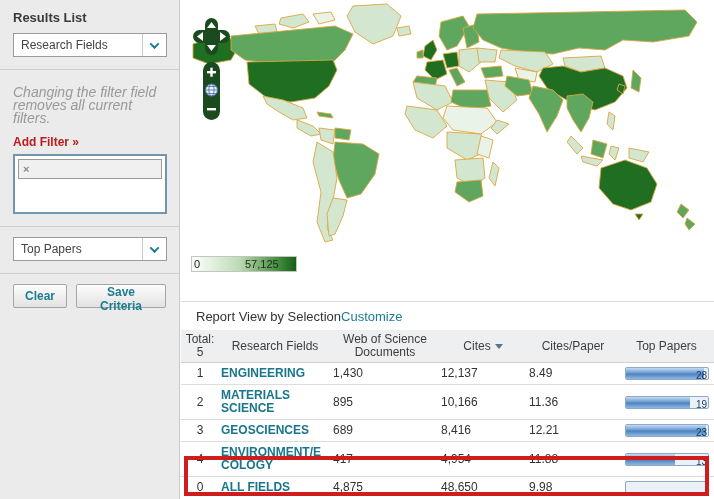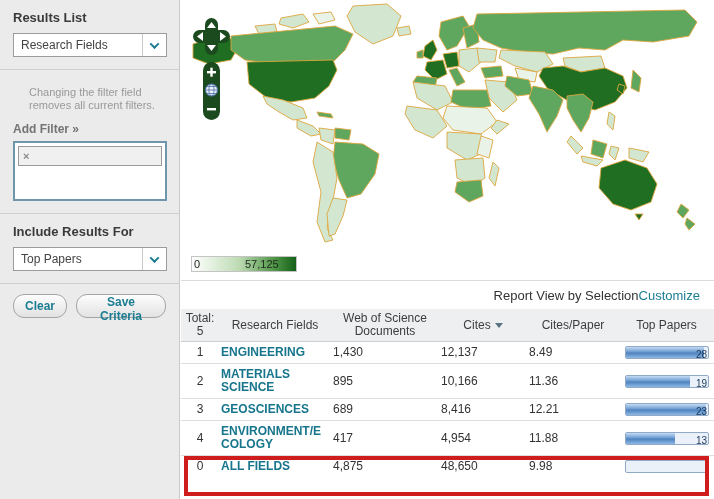--- a/index.html
+++ b/index.html
@@ -16,31 +16,31 @@
   .selectbox { display:flex; align-items:center; justify-content:space-between;
     width:154px; height:24px; background:#fff; border:1px solid #9b9b9b;
     font-size:12px; color:#444; padding-left:7px; cursor:pointer; }
   .selectbox .chev { width:24px; height:22px; border-left:1px solid #c9c9c9;
     display:flex; align-items:center; justify-content:center; }
   .chev i { display:block; width:7px; height:7px; border-right:2px solid #1b7d91;
     border-bottom:2px solid #1b7d91; transform:rotate(45deg) translate(-1px,-1px); }
   .help-badge { display:inline-block; width:14px; height:14px; border-radius:50%;
     background:#2b7bc0; color:#fff; font-size:10px; font-weight:bold; text-align:center;
     line-height:14px; margin-left:4px; vertical-align:-2px; cursor:pointer; }
-  .sb-note { font-size:11px; color:#999; line-height:13px; margin:6px 0 7px 16px; }
-  .add-filter { font-size:12px; font-weight:bold; color:#737373; text-decoration:none;
+  .sb-note { font-size:14px; font-style:italic; color:#999; line-height:13px; margin:6px 0 7px 0; }
+  .add-filter { font-size:12px; font-weight:bold; color:#b91c1c; text-decoration:none;
     display:inline-block; margin-bottom:5px; cursor:pointer; }
   .filter-box { width:154px; height:60px; background:#fff; border:2px solid #7096ad; padding:3px; }
   .filter-tag { display:flex; gap:4px; border:1px solid #9a9a9a; background:#f0f0f0;
     padding:3px 4px; font-size:10.5px; font-weight:bold; color:#3d3d3d; line-height:12px;
     text-transform:uppercase; cursor:default; }
   .filter-tag .x { color:#8a8a8a; font-weight:bold; cursor:pointer; font-size:11px; line-height:12px; }
   .btn-row { display:flex; gap:9px; }
   .btn { height:24px; padding:0 11px; background:linear-gradient(180deg,#fdfdfd,#e2e2e2);
-    border:1px solid #a5a5a5; border-radius:11px; font-size:12px; font-weight:bold;
+    border:1px solid #a5a5a5; border-radius:2px; font-size:12px; font-weight:bold;
     color:#1b7d91; cursor:pointer; font-family:"Liberation Sans", sans-serif; }
 
   
   .main { position:absolute; left:181px; top:0; width:533px; height:499px; background:#fff; }
   .map-header { height:38px; display:flex; align-items:center; justify-content:space-between;
     padding:0 14px 0 15px; border-bottom:1px solid #dcdcdc; }
   .panel-title { font-size:13px; color:#333; }
   .teal-link { font-size:13px; color:#1b7d91; text-decoration:none; cursor:pointer; }
   .hide-dash { font-weight:bold; margin-left:6px; letter-spacing:-1px; }
 
@@ -48,22 +48,22 @@
   .map-svg { position:absolute; left:4px; top:2px; }
   .nav-ctl { position:absolute; left:10px; top:16px; }
 
   .legend-row { position:relative; height:27px; }
   .legend-bar { position:absolute; left:10px; top:3px; width:106px; height:16px;
     background:linear-gradient(90deg,#ffffff 0%,#bedbb4 45%,#4d9344 80%,#15611a 100%);
     border:1px solid #c4c4c4; }
   .legend-min { position:absolute; left:13px; top:5px; font-size:11px; color:#222; }
   .legend-max { position:absolute; left:64px; top:5px; font-size:11px; color:#1c2b1c; }
 
-  .report-header { height:29px; display:flex; align-items:center; justify-content:flex-end;
-    padding:0 14px 0 15px; border-top:1px solid #dcdcdc; }
+  .report-header { height:29px; display:flex; align-items:center; justify-content:flex-start;
+    padding:0 14px 0 15px; border-top:1px solid #dcdcdc;margin-top:21px; }
 
   table.report { width:100%; border-collapse:collapse; table-layout:fixed; }
   table.report th { background:#edeff0; font-size:12px; font-weight:normal; color:#3d3d3d;
     text-align:center; padding:3px 2px; height:28px; line-height:13px;
     border-bottom:1px solid #cfcfcf; cursor:pointer; }
   table.report td { font-size:12px; color:#333; padding:4px 2px; line-height:13px;
     border-top:1px solid #dddddd; vertical-align:middle; }
   table.report tr.row:first-child td { border-top:none; }
   .col-rank { width:38px; } .col-field { width:112px; } .col-docs { width:108px; }
   .col-cites { width:88px; } .col-cpp { width:92px; } .col-top { width:95px; }
@@ -104,21 +104,20 @@
       <div class="sb-note">Changing the filter field removes all current filters.</div>
       <a class="add-filter">Add Filter »</a>
       <div class="filter-box">
         <div class="filter-tag">
           <span class="x">×</span>
         </div>
       </div>
     </div>
     <div class="sb-divider"></div>
     <div class="sb-section">
-      <div class="sb-label">Include Results For</div>
       <div class="selectbox">
         <span>Top Papers</span>
         <span class="chev">
             <i></i>
           </span>
       </div>
     </div>
     <div class="sb-divider"></div>
     <div class="sb-section">
       <div class="btn-row">

